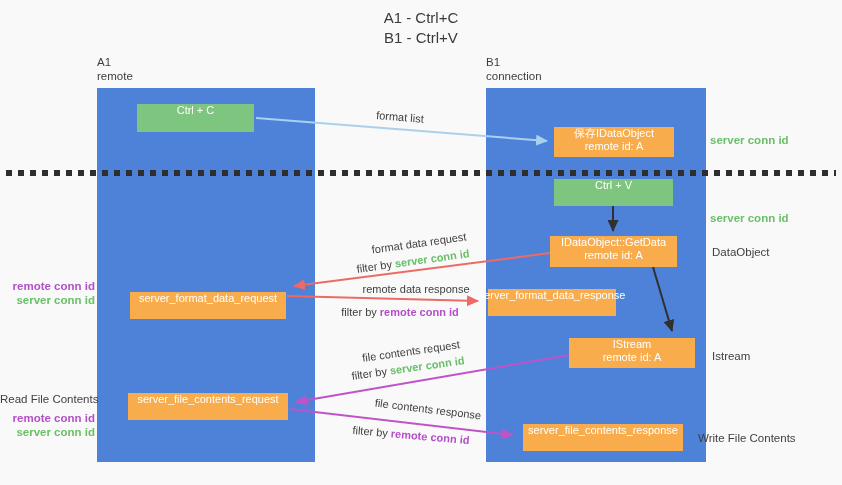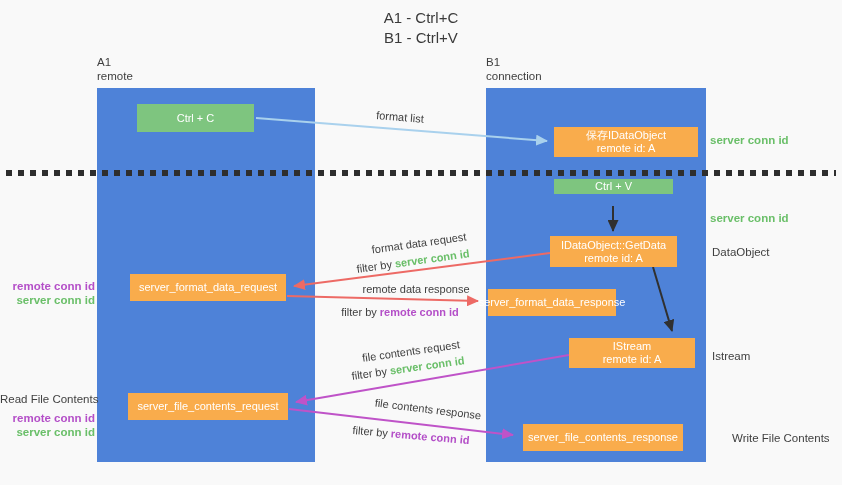--- a/index.html
+++ b/index.html
@@ -9,21 +9,21 @@
     --text-dark:#3f3f3f; --background:#f9f9f9;
   }
   html,body{margin:0;padding:0;}
   body{font-family:"Liberation Sans",sans-serif;background:#e9e9e9;}
   .stage{position:relative;width:842px;height:485px;background:var(--background);overflow:hidden;text-decoration:underline;}
   .title{position:absolute;left:0;right:0;top:8px;text-align:center;font-size:15px;line-height:20px;color:#3a3a3a;}
   .col-header{position:absolute;top:55px;text-align:left;font-size:11.5px;line-height:14px;color:var(--text-dark);}
   .lifeline{position:absolute;background:var(--lifeline-blue);}
   .dotted{position:absolute;left:6px;top:170px;width:830px;height:6px;
     background:repeating-linear-gradient(90deg,#2e2e2e 0 6px,transparent 6px 12px);}
-  .node{position:absolute;display:flex;flex-direction:column;align-items:center;justify-content:center;
+  .node{position:absolute;display:flex;flex-direction:column;align-items:center;justify-content:flex-start;
     color:#fff;text-align:center;font-size:11px;line-height:13px;white-space:nowrap;}
   .green{background:var(--node-green);}
   .orange{background:var(--node-orange);}
   .side-label{position:absolute;font-size:11.5px;font-weight:700;white-space:nowrap;line-height:14px;}
   .green-text{color:var(--text-green);}
   .purple-text{color:var(--text-purple);}
   .plain-label{position:absolute;font-size:11.5px;color:var(--text-dark);white-space:nowrap;line-height:14px;}
   .right-align{text-align:right;}
   .arrow-label{position:absolute;font-size:11px;color:var(--text-dark);white-space:nowrap;
     transform:translate(-50%,-50%) rotate(var(--rot,0deg));}
@@ -74,53 +74,53 @@
     <line x1="653" y1="267" x2="672" y2="331" stroke="var(--arrow-black)" stroke-width="2" marker-end="url(#m-black)"></line>
     <line x1="550" y1="253" x2="294" y2="286" stroke="var(--arrow-red)" stroke-width="2" marker-end="url(#m-red)"></line>
     <line x1="287" y1="296" x2="478" y2="301" stroke="var(--arrow-red)" stroke-width="2" marker-end="url(#m-red)"></line>
     <line x1="569" y1="355" x2="296" y2="402" stroke="var(--arrow-magenta)" stroke-width="2" marker-end="url(#m-magenta)"></line>
     <line x1="289" y1="409" x2="513" y2="435" stroke="var(--arrow-magenta)" stroke-width="2" marker-end="url(#m-magenta)"></line>
   </svg>
 
   <div class="node green" style="left:137px;top:104px;width:117px;height:28px;">
     <div>Ctrl + C</div>
   </div>
-  <div class="node orange" style="left:554px;top:127px;width:144px;height:30px;">
+  <div class="node orange" style="left:554px;top:127px;width:120px;height:30px;">
     <div>保存IDataObject</div>
     <div>remote id: A</div>
   </div>
-  <div class="node green" style="left:554px;top:179px;width:119px;height:15px;">
+  <div class="node green" style="left:554px;top:179px;width:119px;height:27px;">
     <div>Ctrl + V</div>
   </div>
   <div class="node orange" style="left:550px;top:236px;width:127px;height:31px;">
     <div>IDataObject::GetData</div>
     <div>remote id: A</div>
   </div>
-  <div class="node orange" style="left:130px;top:274px;width:156px;height:27px;">
+  <div class="node orange" style="left:130px;top:292px;width:156px;height:27px;">
     <div>server_format_data_request</div>
   </div>
   <div class="node orange" style="left:488px;top:289px;width:128px;height:27px;">
     <div>server_format_data_response</div>
   </div>
   <div class="node orange" style="left:569px;top:338px;width:126px;height:30px;">
     <div>IStream</div>
     <div>remote id: A</div>
   </div>
   <div class="node orange" style="left:128px;top:393px;width:160px;height:27px;">
     <div>server_file_contents_request</div>
   </div>
   <div class="node orange" style="left:523px;top:424px;width:160px;height:27px;">
     <div>server_file_contents_response</div>
   </div>
 
   <div class="side-label green-text" style="left:710px;top:133px;">server conn id</div>
   <div class="side-label green-text" style="left:710px;top:211px;">server conn id</div>
   <div class="plain-label" style="left:712px;top:245px;">DataObject</div>
   <div class="plain-label" style="left:712px;top:349px;">Istream</div>
-  <div class="plain-label" style="left:732px;top:431px;">Write File Contents</div>
+  <div class="plain-label" style="left:698px;top:431px;">Write File Contents</div>
 
   <div class="side-label right-align" style="left:0;top:279px;width:95px;">
     <div class="purple-text">remote conn id</div>
     <div class="green-text">server conn id</div>
   </div>
   <div class="plain-label right-align" style="left:0;top:392px;width:97px;">Read File Contents</div>
   <div class="side-label right-align" style="left:0;top:411px;width:95px;">
     <div class="purple-text">remote conn id</div>
     <div class="green-text">server conn id</div>
   </div>

